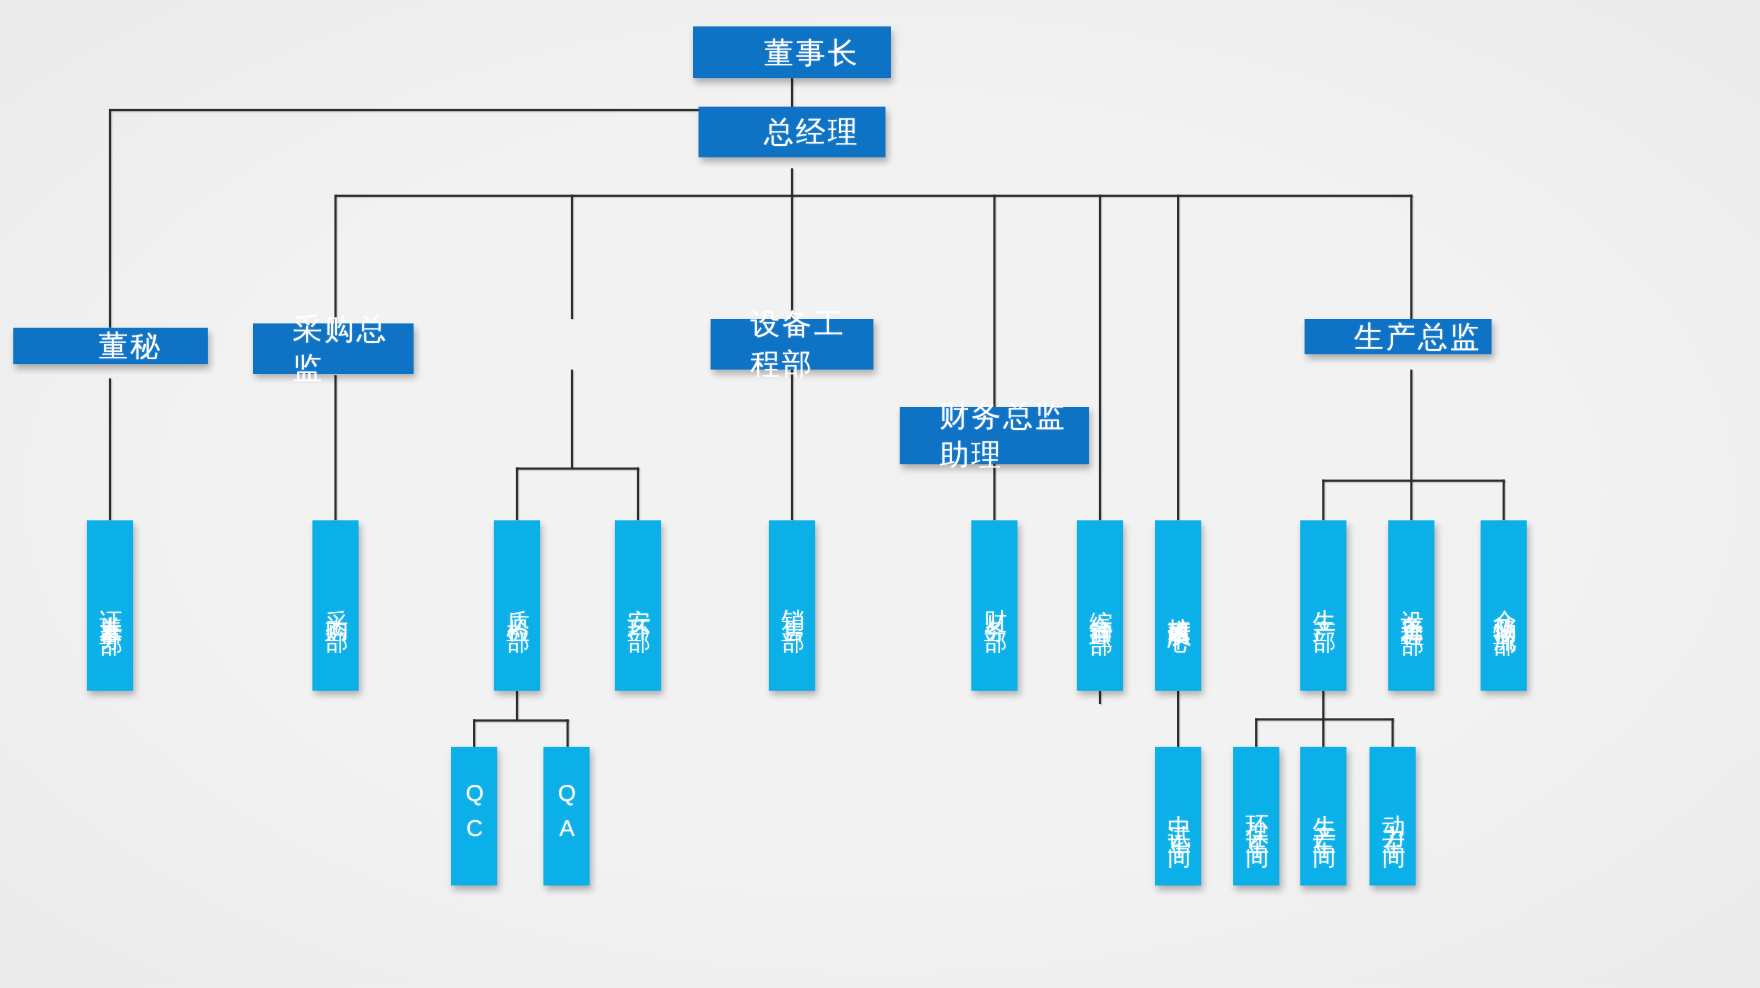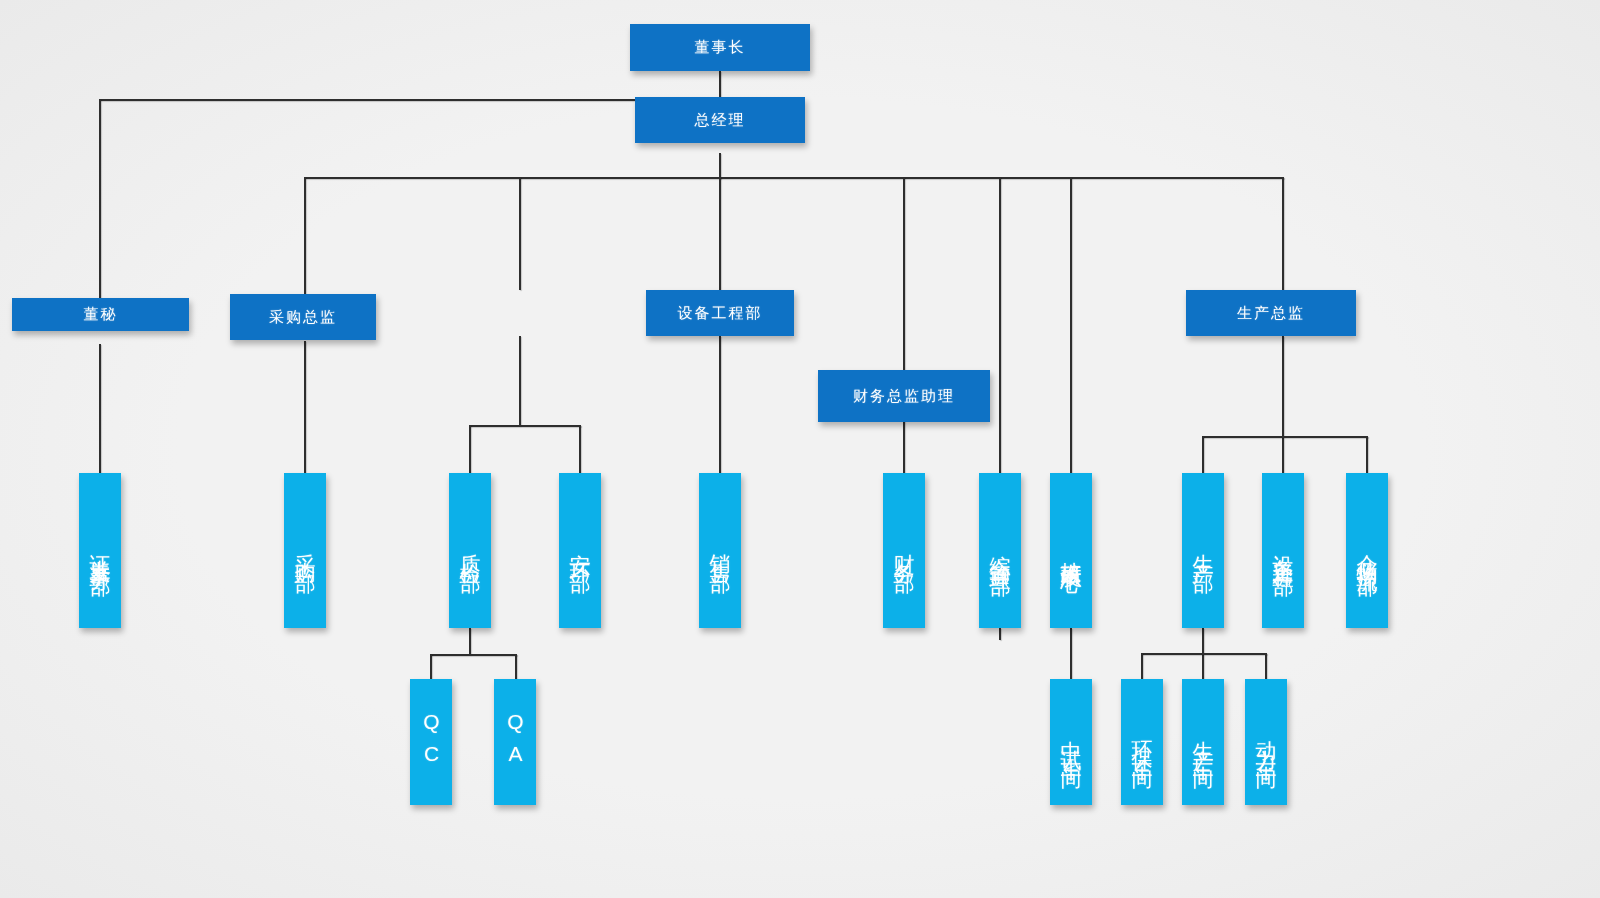--- a/index.html
+++ b/index.html
@@ -20,22 +20,23 @@
     display: flex;
     align-items: center;
     justify-content: center;
     box-shadow: 2px 4px 6px rgba(0,0,0,0.28);
     text-shadow: 0 0 2px rgba(255,255,255,0.35);
     box-sizing: border-box;
     z-index: 2;
   }
   .h-node {
     background: var(--dark-blue, #0e72c5);
-    font-size: 15px;
+    font-size: 27px;
     letter-spacing: 2px;
+    padding-left: 36px;
   }
   .v-node {
     background: var(--light-blue, #0cb0e9);
     width: 42px;
     font-size: 21px;
     writing-mode: vertical-rl;
     text-orientation: upright;
     letter-spacing: 9px;
     text-align: center;
     justify-content: center;
@@ -53,21 +54,21 @@
 <body style="--dark-blue: #0e72c5; --light-blue: #0cb0e9; --line-color: #2e2e2e; --background: #f0f0f0; --text-color: #ffffff;">
 
 <div class="canvas">
 
   <div class="node h-node" style="left:630px;top:24px;width:180px;height:47px">董事长</div>
   <div class="node h-node" style="left:635px;top:97px;width:170px;height:46px">总经理</div>
   <div class="node h-node" style="left:12px;top:298px;width:177px;height:33px">董秘</div>
   <div class="node h-node" style="left:230px;top:294px;width:146px;height:46px">采购总监</div>
   <div class="node h-node" style="left:646px;top:290px;width:148px;height:46px">设备工程部</div>
   <div class="node h-node" style="left:818px;top:370px;width:172px;height:52px">财务总监助理</div>
-  <div class="node h-node" style="left:1186px;top:290px;width:170px;height:46px">生产总监</div>
+  <div class="node h-node" style="left:1186px;top:290px;width:170px;height:32px">生产总监</div>
 
   <div class="node v-node ls5" style="left:79px;top:473px;height:155px">证券事务部</div>
   <div class="node v-node" style="left:284px;top:473px;height:155px">采购部</div>
   <div class="node v-node" style="left:449px;top:473px;height:155px">质检部</div>
   <div class="node v-node" style="left:559px;top:473px;height:155px">安环部</div>
   <div class="node v-node" style="left:699px;top:473px;height:155px">销售部</div>
   <div class="node v-node" style="left:883px;top:473px;height:155px">财务部</div>
   <div class="node v-node ls5" style="left:979px;top:473px;height:155px">综合管理部</div>
   <div class="node v-node ls2" style="left:1050px;top:473px;height:155px">技术研发中心</div>
   <div class="node v-node" style="left:1182px;top:473px;height:155px">生产部</div>

